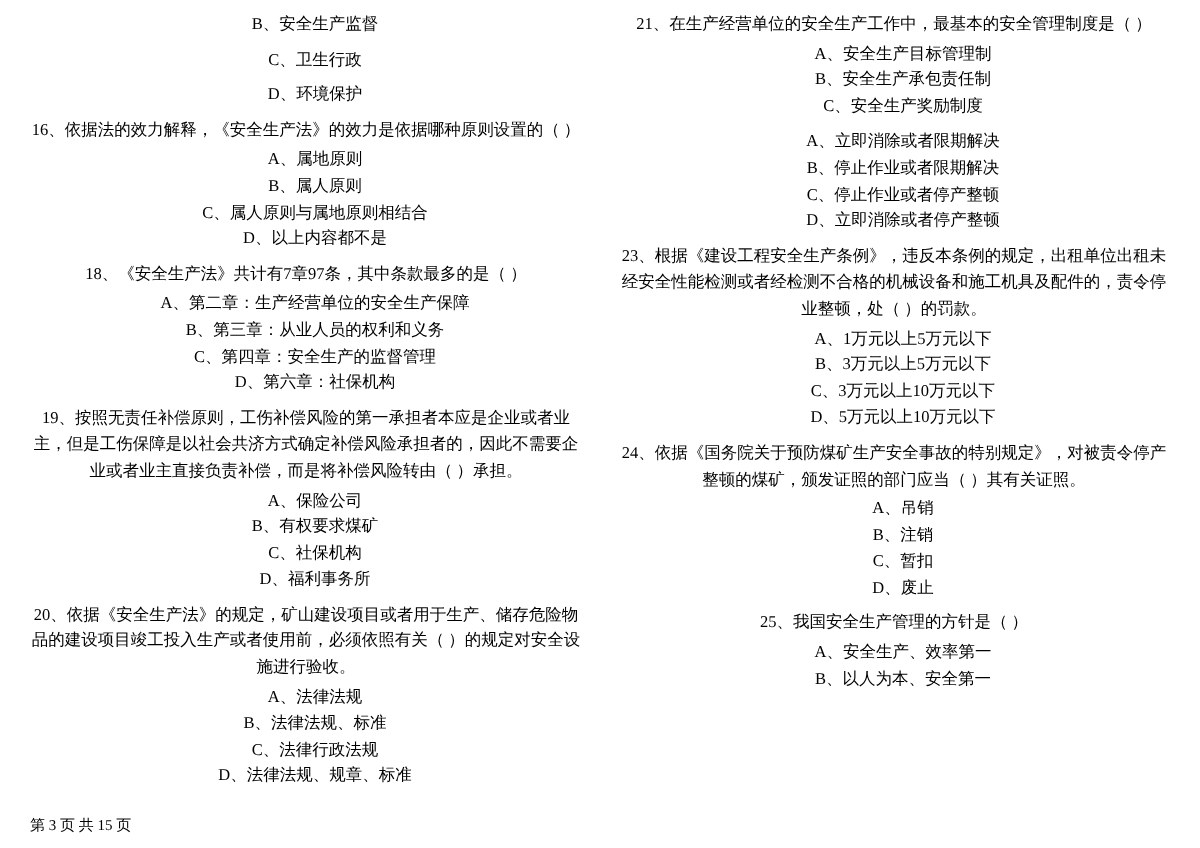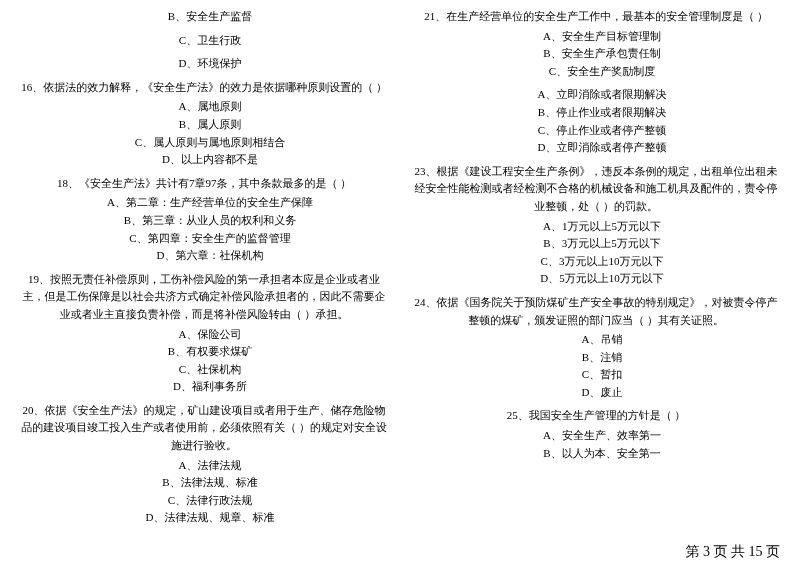--- a/index.html
+++ b/index.html
@@ -31,23 +31,23 @@
     .question-title {
       text-indent: 0;
       line-height: 1.6;
       margin-bottom: 2px;
     }
     .option {
       padding-left: 12px;
       line-height: 1.6;
     }
     .page-footer {
-      text-align: right;
+      text-align: left;
       margin-top: 10px;
-      font-size: 14px;
+      font-size: 10px;
     }
   </style>
 </head>
 <body>
 
 <div class="page-content">
   <div class="column">
 
     <div class="question-block">
       <div class="option">B、安全生产监督</div>

